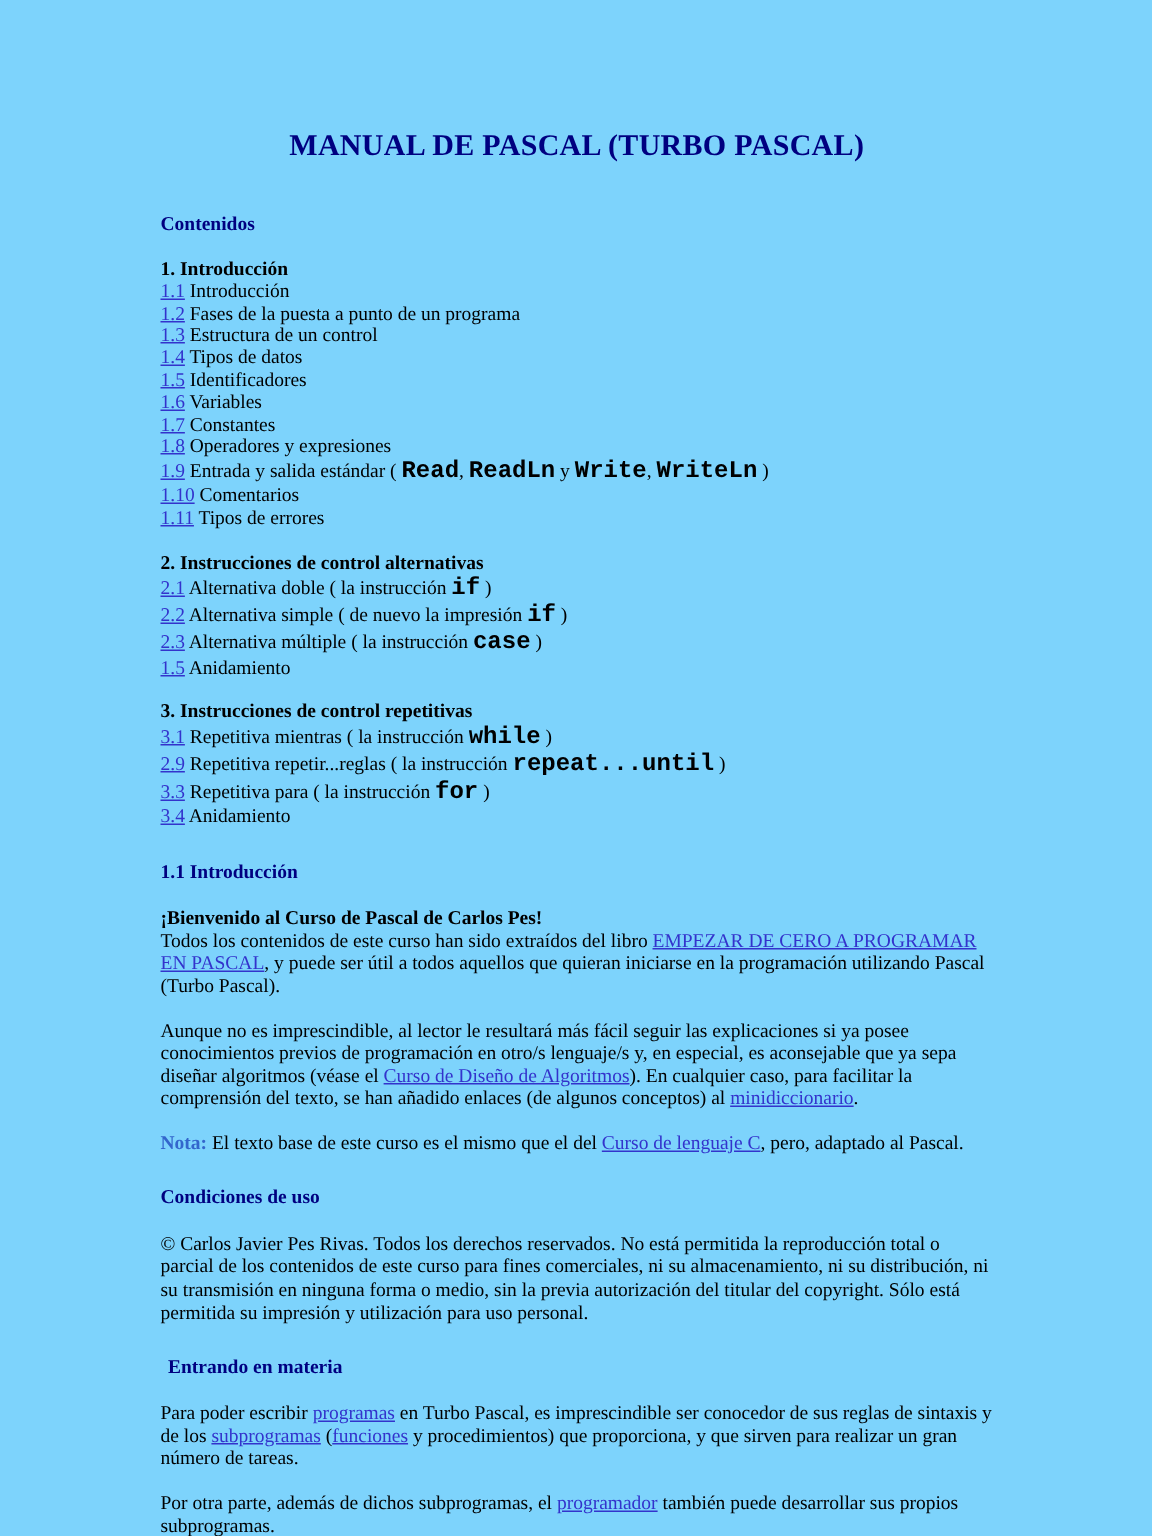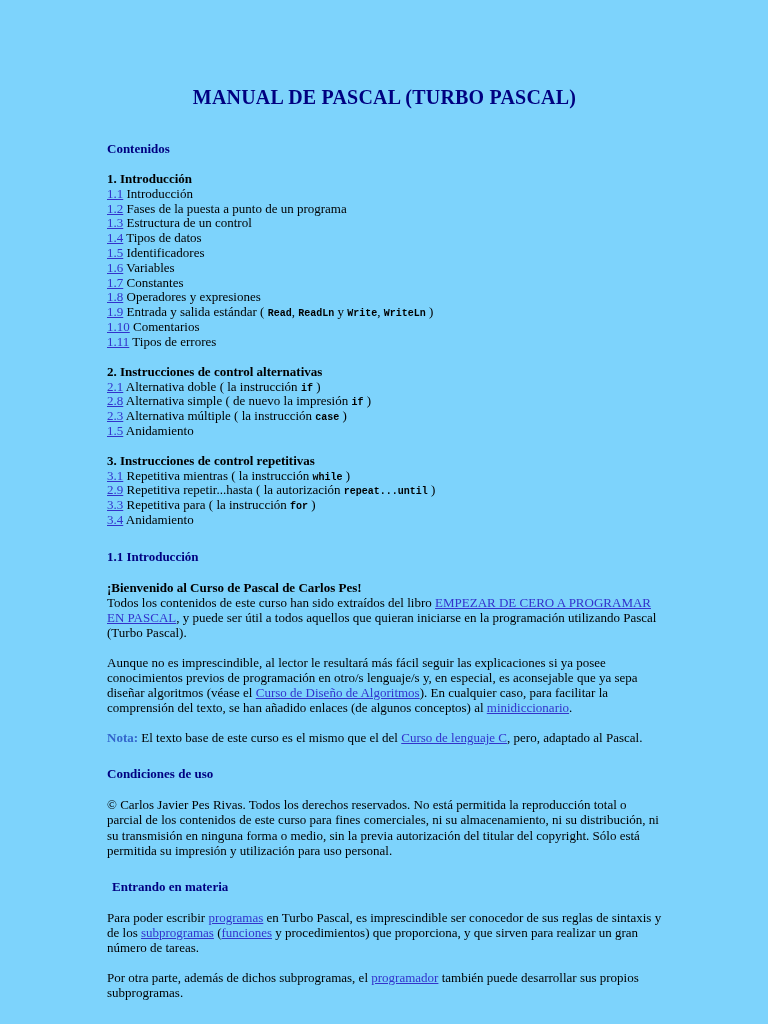--- a/index.html
+++ b/index.html
@@ -62,21 +62,21 @@
   .seg-bold {
     font-weight: bold;
   }
   .seg-nota {
     color: #3366CC;
     font-weight: bold;
   }
   .seg-code {
     font-family: "Liberation Mono", "DejaVu Sans Mono", monospace;
     font-weight: bold;
-    font-size: 10px;
+    font-size: 16px;
   }
 </style>
 </head>
 <body>
 
 <div class="doc-page">
   <div class="doc-title">MANUAL DE PASCAL (TURBO PASCAL)</div>
   <div class="contents-heading">Contenidos</div>
   <div>
       <div class="toc-section">
@@ -89,28 +89,28 @@
         <div class="toc-row"><a class="toc-link" href="#">1.6</a><span class="seg-plain"> Variables</span></div>
         <div class="toc-row"><a class="toc-link" href="#">1.7</a><span class="seg-plain"> Constantes</span></div>
         <div class="toc-row"><a class="toc-link" href="#">1.8</a><span class="seg-plain"> Operadores y expresiones</span></div>
         <div class="toc-row"><a class="toc-link" href="#">1.9</a><span class="seg-plain"> Entrada y salida estándar ( </span><span class="seg-code">Read</span><span class="seg-plain">, </span><span class="seg-code">ReadLn</span><span class="seg-plain"> y </span><span class="seg-code">Write</span><span class="seg-plain">, </span><span class="seg-code">WriteLn</span><span class="seg-plain"> )</span></div>
         <div class="toc-row"><a class="toc-link" href="#">1.10</a><span class="seg-plain"> Comentarios</span></div>
         <div class="toc-row"><a class="toc-link" href="#">1.11</a><span class="seg-plain"> Tipos de errores</span></div>
       </div>
       <div class="toc-section">
         <div class="toc-section-heading">2. Instrucciones de control alternativas</div>
         <div class="toc-row"><a class="toc-link" href="#">2.1</a><span class="seg-plain"> Alternativa doble ( la instrucción </span><span class="seg-code">if</span><span class="seg-plain"> )</span></div>
-        <div class="toc-row"><a class="toc-link" href="#">2.8</a><span class="seg-plain"> Alternativa simple ( de nuevo la impresión </span><span class="seg-code">if</span><span class="seg-plain"> )</span></div>
+        <div class="toc-row"><a class="toc-link" href="#">2.2</a><span class="seg-plain"> Alternativa simple ( de nuevo la impresión </span><span class="seg-code">if</span><span class="seg-plain"> )</span></div>
         <div class="toc-row"><a class="toc-link" href="#">2.3</a><span class="seg-plain"> Alternativa múltiple ( la instrucción </span><span class="seg-code">case</span><span class="seg-plain"> )</span></div>
         <div class="toc-row"><a class="toc-link" href="#">1.5</a><span class="seg-plain"> Anidamiento</span></div>
       </div>
       <div class="toc-section">
         <div class="toc-section-heading">3. Instrucciones de control repetitivas</div>
         <div class="toc-row"><a class="toc-link" href="#">3.1</a><span class="seg-plain"> Repetitiva mientras ( la instrucción </span><span class="seg-code">while</span><span class="seg-plain"> )</span></div>
-        <div class="toc-row"><a class="toc-link" href="#">2.9</a><span class="seg-plain"> Repetitiva repetir...hasta ( la autorización </span><span class="seg-code">repeat...until</span><span class="seg-plain"> )</span></div>
+        <div class="toc-row"><a class="toc-link" href="#">2.9</a><span class="seg-plain"> Repetitiva repetir...reglas ( la instrucción </span><span class="seg-code">repeat...until</span><span class="seg-plain"> )</span></div>
         <div class="toc-row"><a class="toc-link" href="#">3.3</a><span class="seg-plain"> Repetitiva para ( la instrucción </span><span class="seg-code">for</span><span class="seg-plain"> )</span></div>
         <div class="toc-row"><a class="toc-link" href="#">3.4</a><span class="seg-plain"> Anidamiento</span></div>
       </div>
     </div>
   <div>
       <div class="section-heading">1.1 Introducción</div>
       <div class="para"><span class="seg-bold">¡Bienvenido al Curso de Pascal de Carlos Pes!</span><br><span class="seg-plain">Todos los contenidos de este curso han sido extraídos del libro </span><a class="seg-link" href="#">EMPEZAR DE CERO A PROGRAMAR EN PASCAL</a><span class="seg-plain">, y puede ser útil a todos aquellos que quieran iniciarse en la programación utilizando Pascal (Turbo Pascal).</span></div>
       <div class="para"><span class="seg-plain">Aunque no es imprescindible, al lector le resultará más fácil seguir las explicaciones si ya posee conocimientos previos de programación en otro/s lenguaje/s y, en especial, es aconsejable que ya sepa diseñar algoritmos (véase el </span><a class="seg-link" href="#">Curso de Diseño de Algoritmos</a><span class="seg-plain">). En cualquier caso, para facilitar la comprensión del texto, se han añadido enlaces (de algunos conceptos) al </span><a class="seg-link" href="#">minidiccionario</a><span class="seg-plain">.</span></div>
       <div class="para"><span class="seg-nota">Nota:</span><span class="seg-plain"> El texto base de este curso es el mismo que el del </span><a class="seg-link" href="#">Curso de lenguaje C</a><span class="seg-plain">, pero, adaptado al Pascal.</span></div>
       <div class="section-heading">Condiciones de uso</div>

